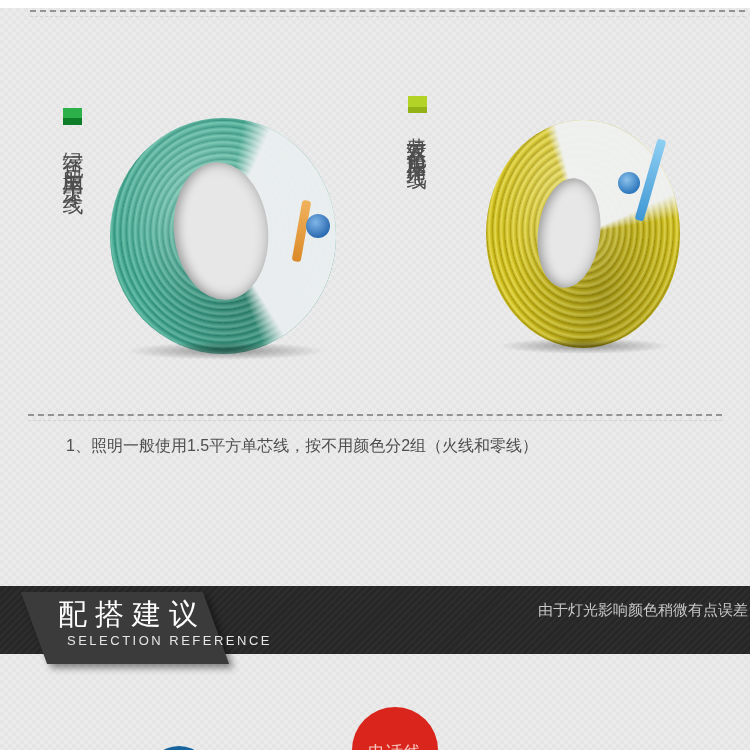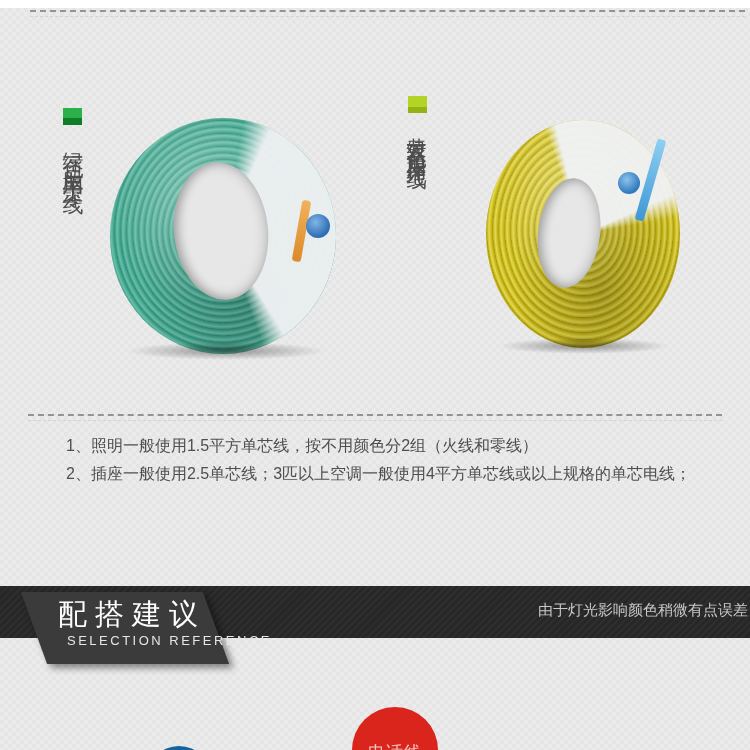--- a/index.html
+++ b/index.html
@@ -74,21 +74,21 @@
     border-radius:50%; background:radial-gradient(circle at 40% 35%, #8cc2ec, #2f78bd 70%);}
 
   .coil-shadow{position:absolute; border-radius:50%;
     background:radial-gradient(ellipse, rgba(0,0,0,.38), rgba(0,0,0,0) 70%);}
   .shadow-green{left:126px; top:334px; width:200px; height:18px;}
   .shadow-yellow{left:498px; top:330px; width:172px; height:16px;}
 
   .notes{position:absolute; left:66px; top:429px; width:650px;}
   .notes p{margin:0 0 11px; font-size:16px; line-height:17px; color:#4e4e4e;}
 
-  .banner{position:absolute; left:0; top:578px; width:750px; height:52px;
+  .banner{position:absolute; left:0; top:578px; width:750px; height:68px;
     background-color:#272727;
     background-image:repeating-linear-gradient(135deg, rgba(255,255,255,.03) 0 2px, rgba(0,0,0,0) 2px 5px);
   }
   .banner-para{position:absolute; left:34px; top:6px; width:182px; height:72px;
     background:#3b3b3b; transform:skewX(20deg);
     box-shadow:3px 4px 7px rgba(0,0,0,.45);}
   .banner-title{position:absolute; left:58px; top:9px; font-size:29px; letter-spacing:8px;
     color:#fdfdfd;}
   .banner-sub{position:absolute; left:67px; top:47px; font-size:13px; letter-spacing:2.5px;
     color:#e6e6e6;text-align:right;}
@@ -132,21 +132,20 @@
       <div class="logo-dot-yellow"></div>
       <div class="hole"></div>
     </div>
     <div class="coil-shadow shadow-yellow"></div>
   </section>
 
   <div class="dashed-line dashed-mid"></div>
 
   <div class="notes">
     <p>1、照明一般使用1.5平方单芯线，按不用颜色分2组（火线和零线）</p>
-    <p>2、插座一般使用2.5单芯线；3匹以上空调一般使用4平方单芯线或以上规格的单芯电线；</p>
   </div>
 
   <div class="banner">
     <div class="banner-para"></div>
     <div class="banner-title">配搭建议</div>
     <div class="banner-sub">SELECTION  REFERENCE</div>
     <div class="banner-note">
       <p>由于灯光影响颜色稍微有点误差</p>
     </div>
   </div>

